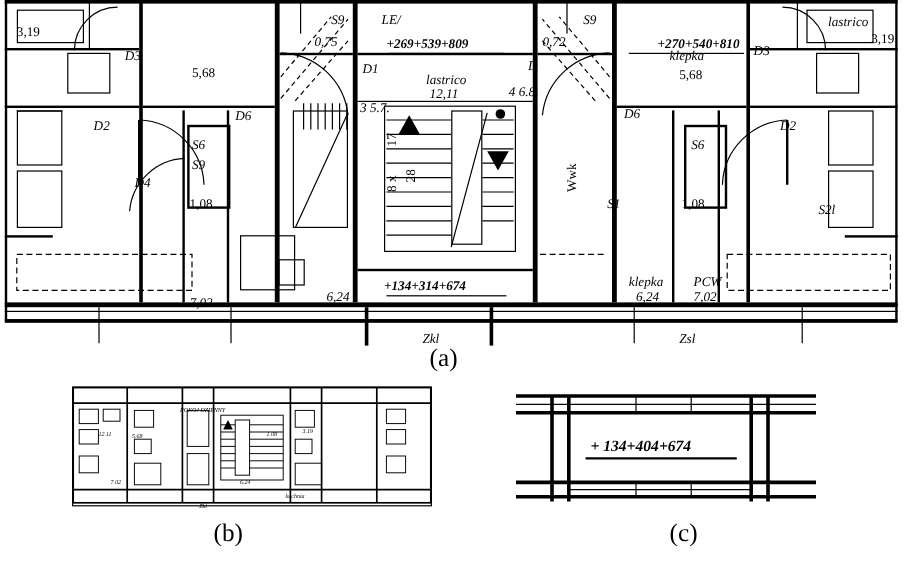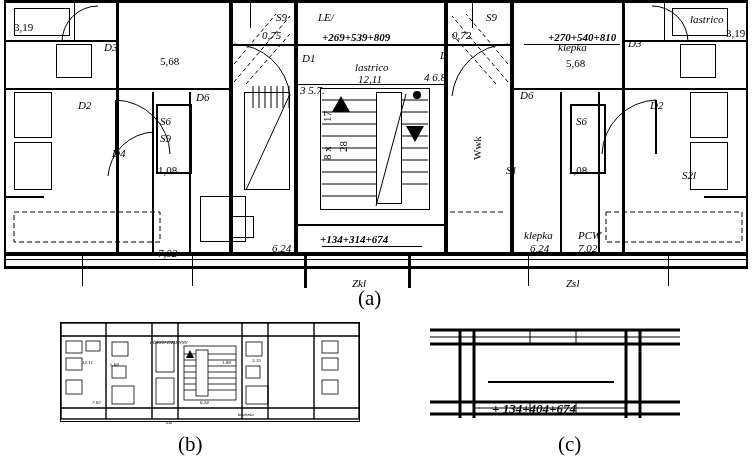--- a/index.html
+++ b/index.html
@@ -322,20 +322,20 @@
         <line x1="0" y1="80" x2="250" y2="80" stroke-width="3"></line>
         <line x1="0" y1="92" x2="250" y2="92" stroke-width="3"></line>
         <line x1="44" y1="86" x2="196" y2="86" stroke-width="1"></line>
         <line x1="100" y1="8" x2="100" y2="22" stroke-width="1"></line>
         <line x1="146" y1="8" x2="146" y2="22" stroke-width="1"></line>
         <line x1="100" y1="80" x2="100" y2="92" stroke-width="1"></line>
         <line x1="146" y1="80" x2="146" y2="92" stroke-width="1"></line>
         <line x1="58" y1="60" x2="184" y2="60" stroke-width="2"></line>
       </g>
     </svg>
-    <div class="lbl it b" style="left:62px;top:44px;font-size:13px;margin-top:37px;">+ 134+404+674</div>
+    <div class="lbl it b" style="left:62px;top:44px;font-size:13px;">+ 134+404+674</div>
   </div>
 
   <div class="cap" style="left:358px;top:286px;">(a)</div>
   <div class="cap" style="left:178px;top:432px;">(b)</div>
   <div class="cap" style="left:558px;top:432px;">(c)</div>
 
 </div>
 
 </body></html>

